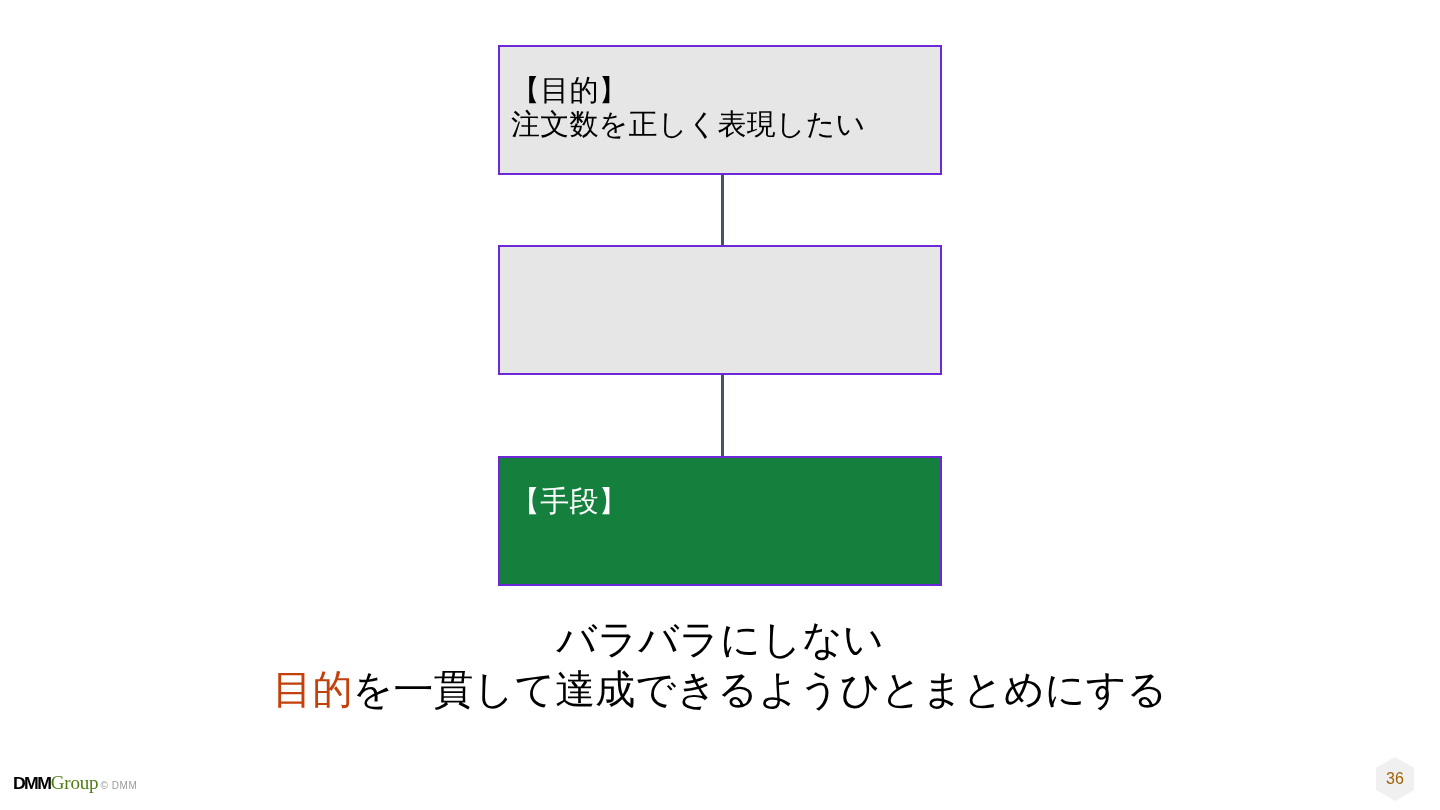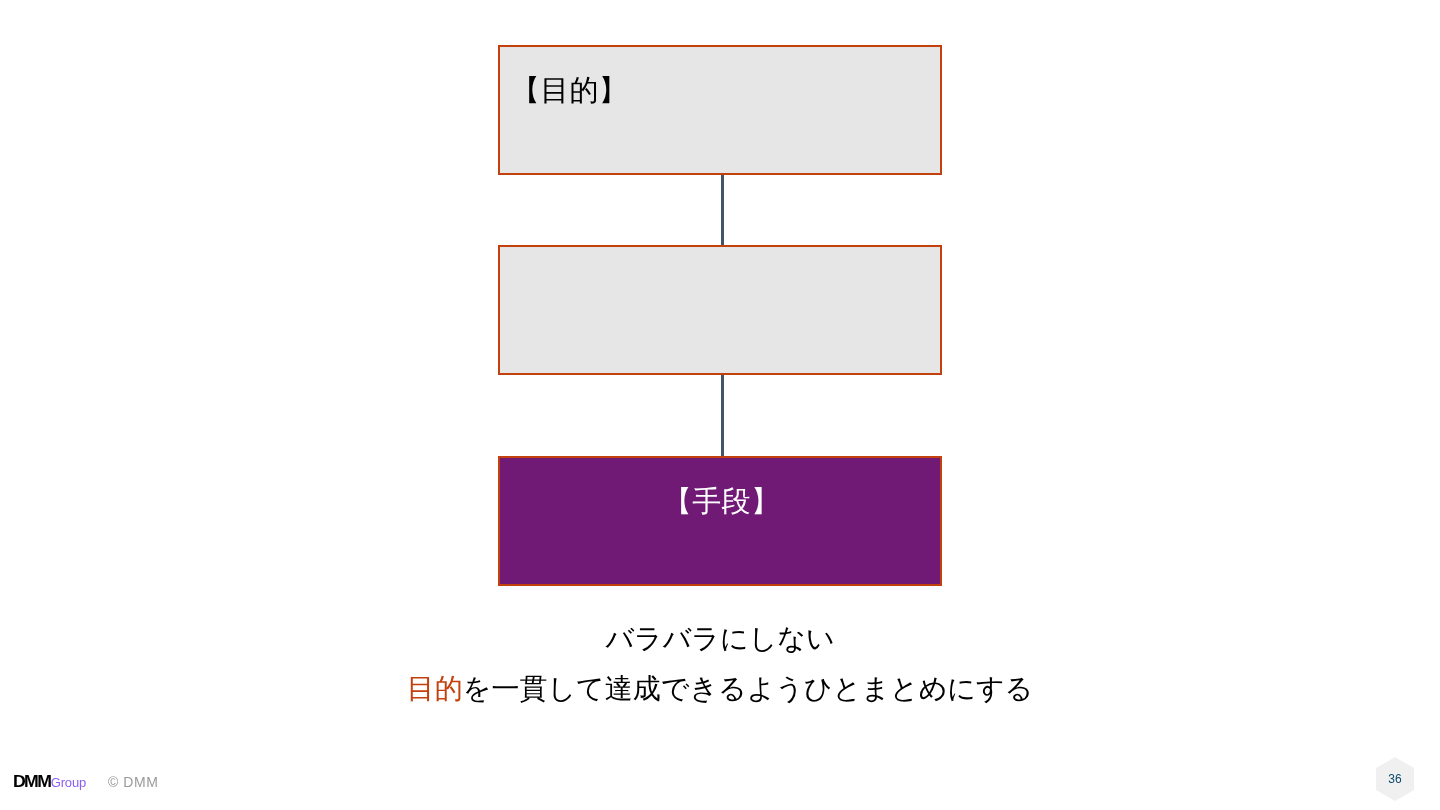--- a/index.html
+++ b/index.html
@@ -25,34 +25,33 @@
     left: 498px;
     top: 45px;
     width: 444px;
   }
 
   .node {
     position: absolute;
     left: 0;
     width: 444px;
     box-sizing: border-box;
-    border: 2px solid #c2410c;
+    border: 2px solid #6d28d9;
     padding: 26px 8px 0 11px;
     font-family: Liberation Serif, serif;
   }
 
   .node-gray {
     background: #e6e6e6;
     color: #000000;
   }
 
   .node-accent {
-    background: #701a75;
+    background: #15803d;
     color: #ffffff;
-    text-align: center;
   }
 
   .node-1 { top: 0px;   height: 130px; }
   .node-2 { top: 200px; height: 130px; }
   .node-3 { top: 411px; height: 130px; }
 
   .node-line {
     font-size: 29px;
     line-height: 34px;
     letter-spacing: 0.2px;
@@ -72,21 +71,21 @@
   .caption {
     position: absolute;
     left: 0;
     top: 614px;
     width: 1440px;
     text-align: center;
     color: #000000;
   }
 
   .caption-line {
-    font-size: 28px;
+    font-size: 40px;
     line-height: 50px;
     white-space: nowrap;
   }
 
   .hl-red {
     color: #c2410c;
   }
 
   
   .footer-logo {
@@ -99,62 +98,64 @@
   }
   .logo-dmm {
     font-size: 17px;
     font-weight: 800;
     letter-spacing: -1.6px;
     color: #000000;
     transform: scaleX(1.04);
     transform-origin: left center;
   }
   .logo-group {
-    font-size: 13px;
+    font-size: 19px;
     font-weight: 400;
-    color: #8b5cf6;
+    color: #4d7c0f;
     letter-spacing: -0.2px;
+    font-family: Liberation Serif, serif;
   }
   .logo-copy {
-    font-size: 14px;
+    font-size: 10px;
     color: #9a9a9a;
     letter-spacing: 0.6px;
-    margin-left: 20px;
+    margin-left: 0;
   }
 
   .page-badge {
     position: absolute;
     left: 1371px;
     top: 755px;
     width: 48px;
     height: 48px;
   }
   .page-badge svg { display: block; }
   .page-badge .num {
     position: absolute;
     left: 0;
     top: 0;
     width: 48px;
     height: 48px;
     display: flex;
     align-items: center;
     justify-content: center;
-    font-size: 12px;
-    color: #0c4a6e;
+    font-size: 16px;
+    color: #a16207;
   }
 </style>
 </head>
 <body>
 
 <div class="slide">
 
   <div class="flow">
 
     <div class="node node-gray node-1">
       <div class="node-line">【目的】</div>
+      <div class="node-line">注文数を正しく表現したい</div>
     </div>
 
     <div class="connector connector-1"></div>
 
     <div class="node node-gray node-2">
     </div>
 
     <div class="connector connector-2"></div>
 
     <div class="node node-accent node-3">

